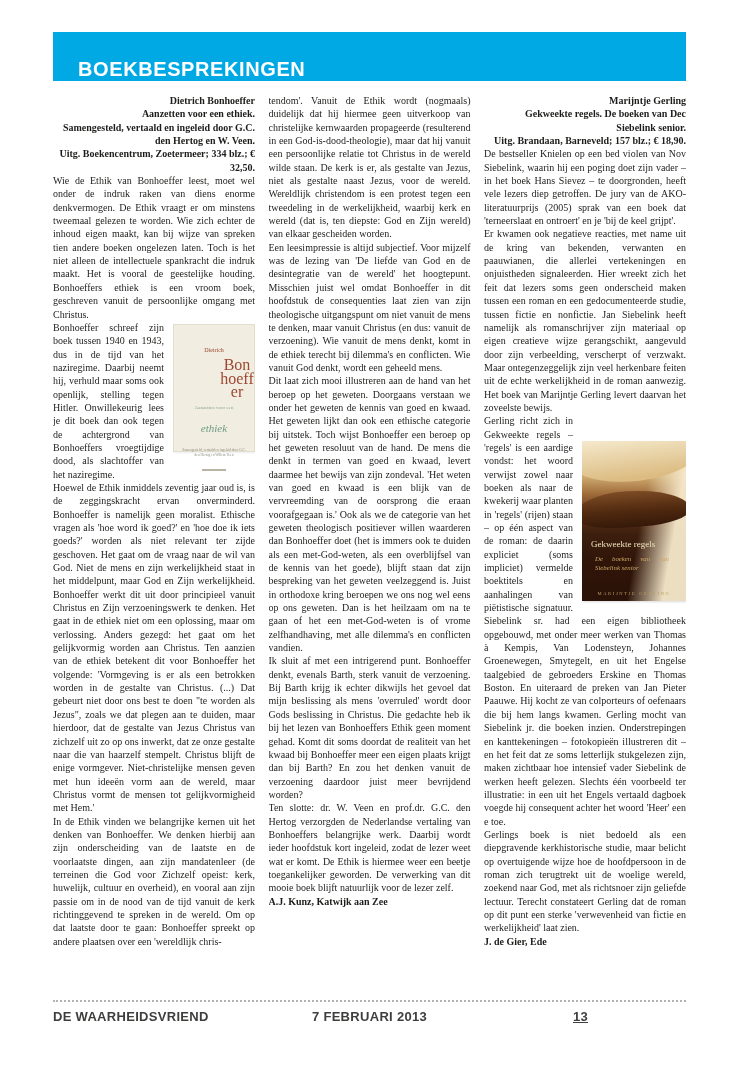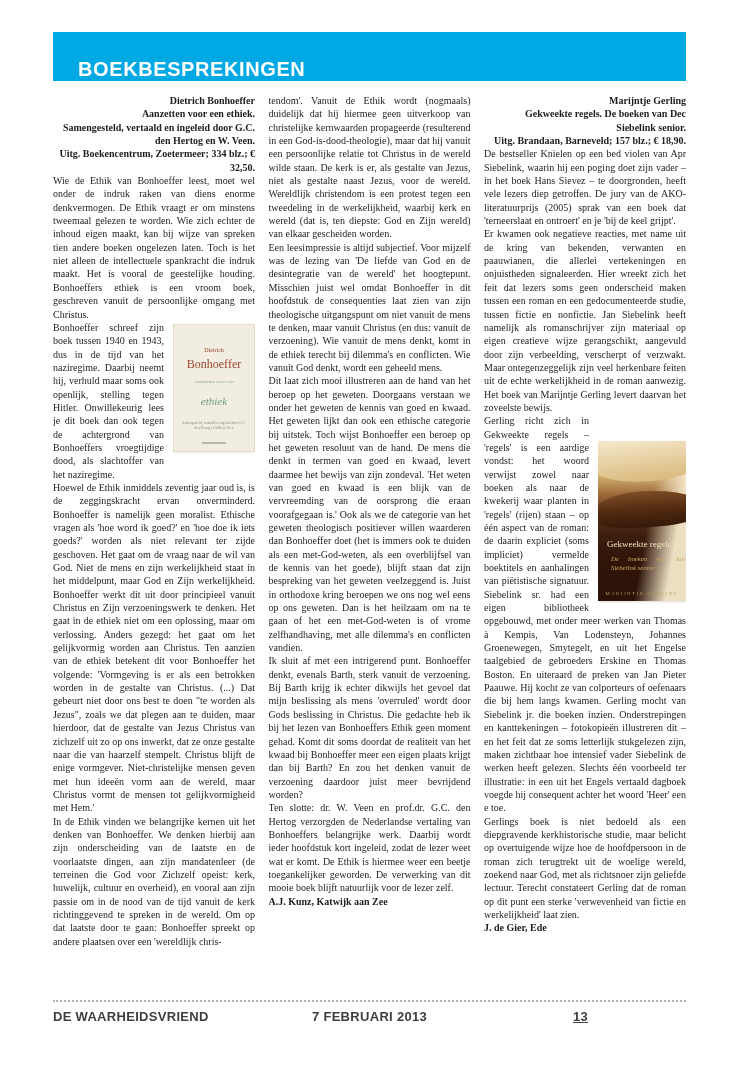--- a/index.html
+++ b/index.html
@@ -29,28 +29,28 @@
   .bkhead div { font-weight:bold; text-align:right; }
   .col p { margin:0; }
   p.author { font-weight:bold; }
   
   .cover1 {
     float:right; width:82px; height:128px; margin:3px 0 3px 9px;
     background:#f1ede0; border:1px solid #e3ddcb; box-sizing:border-box;
     text-align:center; box-shadow:1px 1px 2px rgba(0,0,0,0.08);
   }
   .c1-author-sm { margin-top:19px; font-size:6px;  color:#9c4833; }
-  .c1-author-lg { margin-top:1px;  font-size:12px; color:#9c4833; }
+  .c1-author-lg { margin-top:1px;  font-size:16px; color:#9c4833;margin-left:46px; }
   .c1-sub       { margin-top:3px;  font-size:5px;  color:#86a892; }
   .c1-title     { margin-top:7px;  font-size:11px; font-style:italic; color:#6f9c85; }
   .c1-credit    { margin-top:13px; font-size:3.5px; line-height:4.6px; color:#8d8d84; padding:0 7px; }
   .c1-rule      { width:24px; height:1.5px; background:#b9b4a3; margin:12px auto 0; }
   
   .cover2 {
-    float:right; width:88px; height:160px; margin:27px 0 4px 9px;
+    float:right; width:104px; height:160px; margin:27px 0 4px 9px;
     position:relative; overflow:hidden;
     background:
       linear-gradient(100deg, rgba(250,240,216,0) 55%, rgba(246,233,203,0.95) 82%),
       linear-gradient(180deg, #ecdcba 0%, #e0c591 13%, #cba76b 23%, #a06c3b 33%,
                       #60341a 45%, #3d1f0e 58%, #301509 74%, #2a1208 100%);
     box-shadow:1px 1px 2px rgba(0,0,0,0.15);
   }
   .cover2 .fan {
     position:absolute; top:-34px; left:-22px; width:150px; height:74px;
     background:linear-gradient(180deg, #f8efd6 30%, #dcbc82 95%);
@@ -118,21 +118,21 @@
       <p>Ten slotte: dr. W. Veen en prof.dr. G.C. den Hertog verzorgden de Nederlandse vertaling van Bonhoeffers belangrijke werk. Daarbij wordt ieder hoofdstuk kort ingeleid, zodat de lezer weet wat er komt. De Ethik is hiermee weer een beetje toegankelijker geworden. De verwerking van dit mooie boek blijft natuurlijk voor de lezer zelf.</p>
       <p class="author">A.J. Kunz, Katwijk aan Zee</p>
     </div>
 
     <div class="col">
       <div class="bkhead">
         <div>Marijntje Gerling</div>
         <div>Gekweekte regels. De boeken van Dec Siebelink senior.</div>
         <div>Uitg. Brandaan, Barneveld; 157 blz.; € 18,90.</div>
       </div>
-      <p>De bestseller Knielen op een bed violen van Apr Siebelink, waarin hij een poging doet zijn vader – in het boek Hans Sievez – te doorgronden, heeft vele lezers diep getroffen. De jury van de AKO-literatuurprijs (2005) sprak van een boek dat 'terneerslaat en ontroert' en je 'bij de keel grijpt'.</p>
+      <p>De bestseller Knielen op een bed violen van Nov Siebelink, waarin hij een poging doet zijn vader – in het boek Hans Sievez – te doorgronden, heeft vele lezers diep getroffen. De jury van de AKO-literatuurprijs (2005) sprak van een boek dat 'terneerslaat en ontroert' en je 'bij de keel grijpt'.</p>
       <p>Er kwamen ook negatieve reacties, met name uit de kring van bekenden, verwanten en paauwianen, die allerlei vertekeningen en onjuistheden signaleerden. Hier wreekt zich het feit dat lezers soms geen onderscheid maken tussen een roman en een gedocumenteerde studie, tussen fictie en nonfictie. Jan Siebelink heeft namelijk als romanschrijver zijn materiaal op eigen creatieve wijze gerangschikt, aangevuld door zijn verbeelding, verscherpt of verzwakt. Maar ontegenzeggelijk zijn veel herkenbare feiten uit de echte werkelijkheid in de roman aanwezig. Het boek van Marijntje Gerling levert daarvan het zoveelste bewijs.</p>
       <div class="cover2">
         <div class="fan"></div>
         <div class="spine"></div>
         <div class="c2-title">Gekweekte regels</div>
         <div class="c2-sub">De boeken van Jan Siebelink senior</div>
         <div class="c2-author">MARIJNTJE GERLING</div>
       </div>
       <p>Gerling richt zich in Gekweekte regels – 'regels' is een aardige vondst: het woord verwijst zowel naar boeken als naar de kwekerij waar planten in 'regels' (rijen) staan – op één aspect van de roman: de daarin expliciet (soms impliciet) vermelde boektitels en aanhalingen van piëtistische signatuur. Siebelink sr. had een eigen bibliotheek opgebouwd, met onder meer werken van Thomas à Kempis, Van Lodensteyn, Johannes Groenewegen, Smytegelt, en uit het Engelse taalgebied de gebroeders Erskine en Thomas Boston. En uiteraard de preken van Jan Pieter Paauwe. Hij kocht ze van colporteurs of oefenaars die bij hem langs kwamen. Gerling mocht van Siebelink jr. die boeken inzien. Onderstrepingen en kanttekeningen – fotokopieën illustreren dit – en het feit dat ze soms letterlijk stukgelezen zijn, maken zichtbaar hoe intensief vader Siebelink de werken heeft gelezen. Slechts één voorbeeld ter illustratie: in een uit het Engels vertaald dagboek voegde hij consequent achter het woord 'Heer' een e toe.</p>
       <p>Gerlings boek is niet bedoeld als een diepgravende kerkhistorische studie, maar belicht op overtuigende wijze hoe de hoofdpersoon in de roman zich terugtrekt uit de woelige wereld, zoekend naar God, met als richtsnoer zijn geliefde lectuur. Terecht constateert Gerling dat de roman op dit punt een sterke 'verwevenheid van fictie en werkelijkheid' laat zien.</p>

